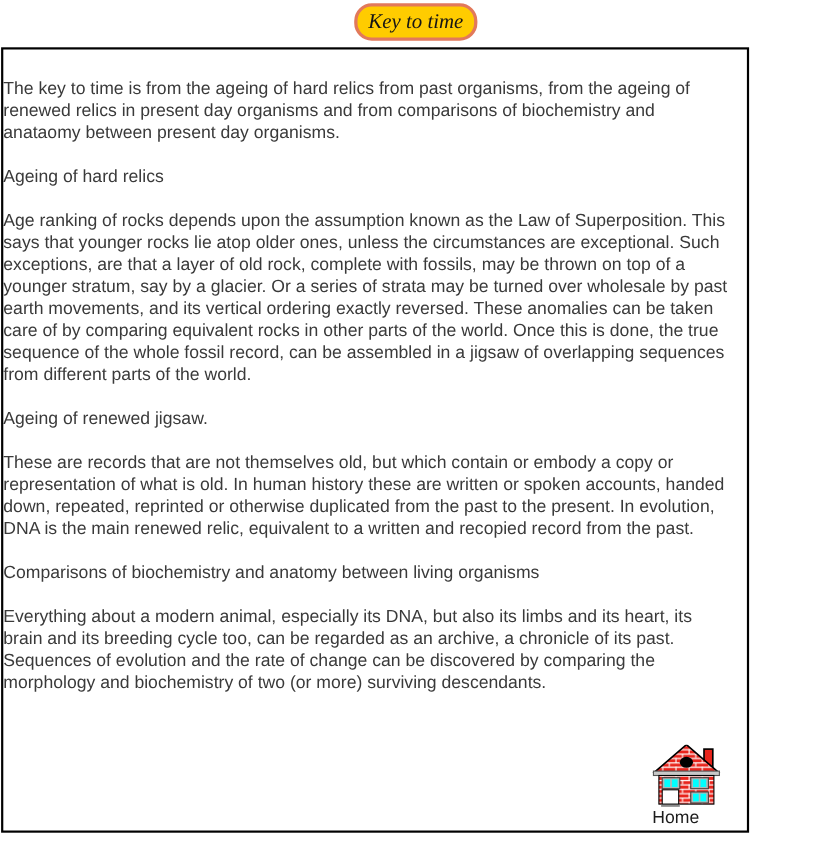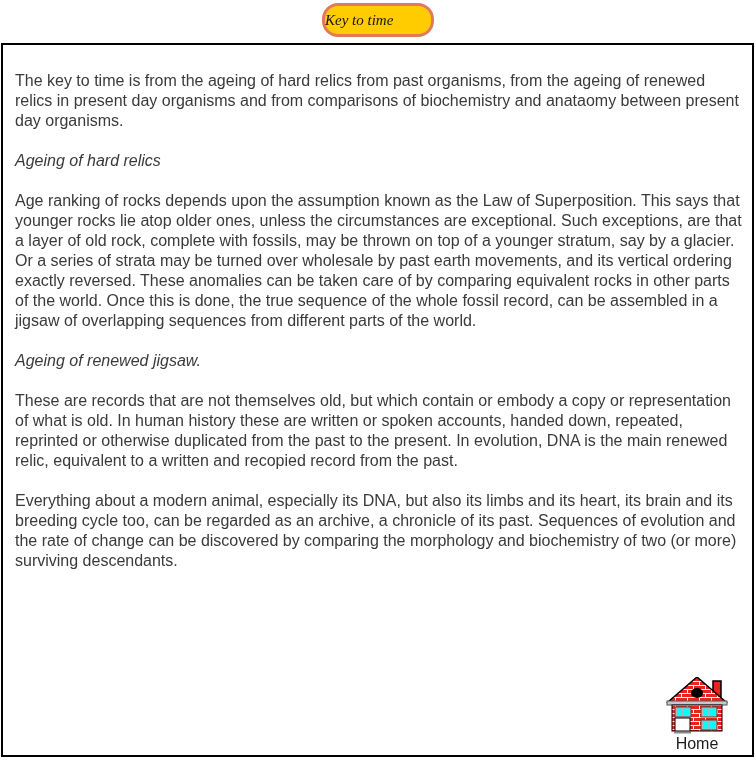--- a/index.html
+++ b/index.html
@@ -14,56 +14,54 @@
   
   .key-button {
     position: absolute;
     top: 3px; left: 50%;
     transform: translateX(-50%);
     width: 112px; height: 34px;
     box-sizing: border-box;
     background: #ffcc00;
     border: 3px solid #e2795b;
     border-radius: 16px;
-    display: flex; align-items: center; justify-content: flex-start;
+    display: flex; align-items: center; justify-content: center;
     font-family: "Liberation Serif", serif;
     font-style: italic;
-    font-size: 15px;
+    font-size: 19px;
     color: #151515;
     cursor: pointer;
   }
 
   
   .content-box {
     position: absolute;
     top: 43px; left: 1px;
-    width: 753px; height: 714px;
+    width: 680px; height: 714px;
     box-sizing: border-box;
     border: 2px solid #000000;
-    padding: 26px 10px 0 12px;
+    padding: 26px 10px 0 0;
     font-size: 16px;
     line-height: 20px;
     color: #3a3a3a;
   }
   .content-box p { margin: 0 0 20px 0; }
   .section-heading {
-    font-style: italic;
     font-weight: normal;
     font-size: 16px;
     line-height: 20px;
     margin: 0 0 20px 0;
     color: #3a3a3a;
   }
 
   
   .home-widget {
     position: absolute;
     right: 24px; bottom: 3px;
     width: 62px;
-    text-align: center;
     cursor: pointer;
   }
   .home-widget svg { display: block; margin: 0 auto; }
   .home-label {
     font-size: 16px;
     line-height: 17px;
     color: #1c1c1c;
   }
 </style>
 </head>
@@ -75,20 +73,21 @@
 
 <div class="content-box">
   <p>The key to time is from the ageing of hard relics from past organisms, from the ageing of renewed relics in present day organisms and from comparisons of biochemistry and anataomy between present day organisms.</p>
 
   <h2 class="section-heading">Ageing of hard relics</h2>
   <p>Age ranking of rocks depends upon the assumption known as the Law of Superposition. This says that younger rocks lie atop older ones, unless the circumstances are exceptional. Such exceptions, are that a layer of old rock, complete with fossils, may be thrown on top of a younger stratum, say by a glacier. Or a series of strata may be turned over wholesale by past earth movements, and its vertical ordering exactly reversed. These anomalies can be taken care of by comparing equivalent rocks in other parts of the world. Once this is done, the true sequence of the whole fossil record, can be assembled in a jigsaw of overlapping sequences from different parts of the world.</p>
 
   <h2 class="section-heading">Ageing of renewed jigsaw.</h2>
   <p>These are records that are not themselves old, but which contain or embody a copy or representation of what is old. In human history these are written or spoken accounts, handed down, repeated, reprinted or otherwise duplicated from the past to the present. In evolution, DNA is the main renewed relic, equivalent to a written and recopied record from the past.</p>
 
+  <h2 class="section-heading">Comparisons of biochemistry and anatomy between living organisms</h2>
   <p>Everything about a modern animal, especially its DNA, but also its limbs and its heart, its brain and its breeding cycle too, can be regarded as an archive, a chronicle of its past. Sequences of evolution and the rate of change can be discovered by comparing the morphology and biochemistry of two (or more) surviving descendants.</p>
 
   <div class="home-widget">
     <svg viewBox="0 0 62 58" width="62" height="58" aria-hidden="true">
       <defs>
         <pattern id="brick" width="12" height="8" patternUnits="userSpaceOnUse">
           <rect width="12" height="8" fill="#e8241c"></rect>
           <path d="M0 0.5 H12 M0 4.5 H12" stroke="#ffffff" stroke-width="1"></path>
           <path d="M3.5 0 V4 M9.5 4 V8" stroke="#ffffff" stroke-width="1"></path>
         </pattern>

